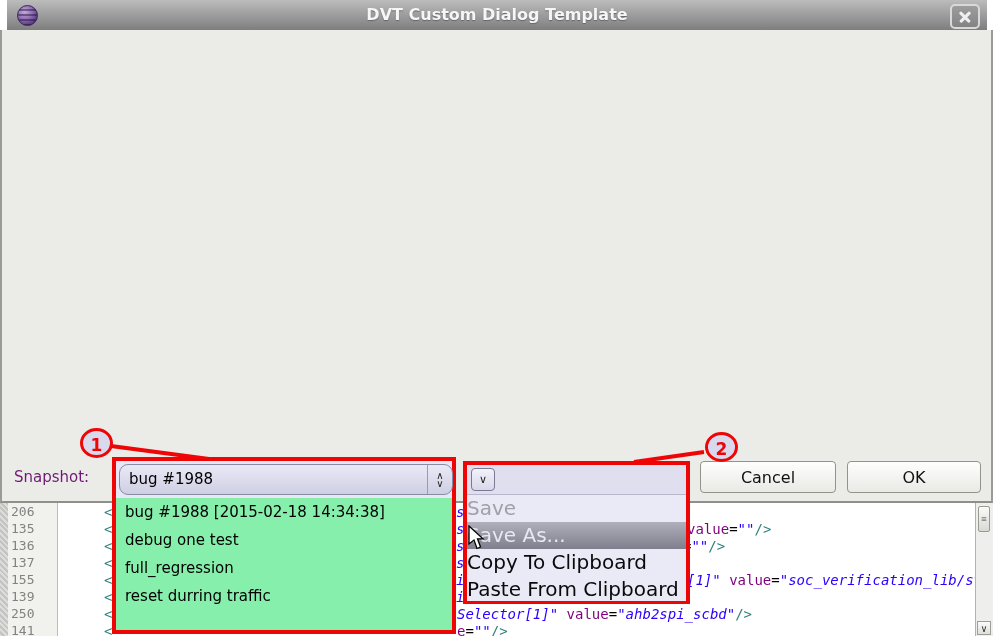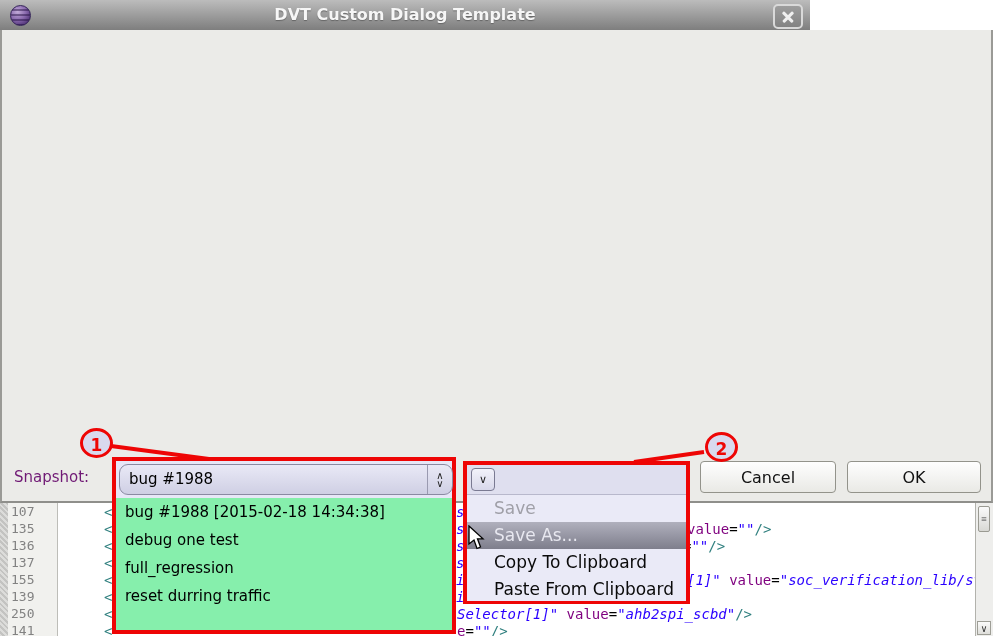--- a/index.html
+++ b/index.html
@@ -1,20 +1,20 @@
 <!DOCTYPE html>
 <html><head>
 <meta charset="utf-8">
 <style>
   html,body{margin:0;padding:0;background:#444;}
   .stage{position:relative;width:993px;height:636px;overflow:hidden;
          font-family:"DejaVu Sans",sans-serif;background:#fff;}
 
   
-  .titlebar{position:absolute;left:0;top:0;width:810px;height:30px;z-index:10;
+  .titlebar{position:absolute;left:7px;top:0;width:980px;height:30px;z-index:10;
     background:linear-gradient(#bcbcbc,#a0a0a0 45%,#7e7e7e);border-bottom:1px solid #6a6a6a;}
   .title{position:absolute;left:0;right:0;top:5px;text-align:center;font-size:16px;font-weight:bold;
     color:#f6f6f6;text-shadow:0 1px 1px #666;}
   .orb{position:absolute;left:10px;top:5px;width:19px;height:19px;border-radius:50%;
     border:1px solid #35245a;
     background:
       repeating-linear-gradient(180deg,rgba(30,10,60,0) 0 3px,rgba(30,10,60,.45) 3px 5px),
       radial-gradient(circle at 35% 30%,#c2abd8 0%,#8a6aae 45%,#5a3c80 75%,#2e1c4a 100%);}
   .closebtn{position:absolute;right:7px;top:4px;width:26px;height:21px;border:2px solid #d9d9d9;
     border-radius:5px;background:linear-gradient(#9d9d9d,#838383);cursor:default;}
@@ -66,21 +66,21 @@
   .redbox{position:absolute;border:4px solid #ee0505;z-index:20;box-sizing:border-box;}
   .scombo{position:absolute;background:linear-gradient(#e9e9f6,#cfcfe4);border:1px solid #8a8aa2;border-radius:9px;
     font-size:15px;color:#000;box-sizing:border-box;}
   .scombo .txt{position:absolute;left:9px;top:5px;}
   .scombo .spin{position:absolute;right:0;top:0;bottom:0;width:24px;border-left:1px solid #9a9ab0;
     display:flex;flex-direction:column;align-items:center;justify-content:center;}
   .ddlist{position:absolute;background:#86efac;}
   .ddrow{height:28px;line-height:28px;font-size:15px;padding-left:9px;color:#000;white-space:nowrap;}
 
   .menu{position:absolute;background:#eaeaf7;border-top:1px solid #b8b8cc;}
-  .mrow{height:27px;line-height:27px;font-size:17px;padding-left:27px;color:#0a0a0a;white-space:nowrap;}
+  .mrow{height:27px;line-height:27px;font-size:20px;color:#0a0a0a;white-space:nowrap;}
   .mrow.disabled{color:#a0a0a8;}
   .mrow.hl{background:linear-gradient(#b0b0bd,#7e7e8c);color:#e8e8f0;}
 
   .circle{position:absolute;width:33px;height:30px;border:3px solid #ee0505;border-radius:50%;background:#d9d9ee;
     color:#ee0505;font-size:17px;font-weight:bold;text-align:center;line-height:29px;z-index:25;box-sizing:border-box;}
   .annot-svg{position:absolute;left:0;top:0;z-index:24;pointer-events:none;}
   .cursor-svg{position:absolute;z-index:40;pointer-events:none;}
 
   
   .editor{position:absolute;left:0;top:503px;width:993px;height:133px;background:#fff;overflow:hidden;z-index:1;
@@ -100,21 +100,21 @@
 </head>
 <body>
 
 <div class="stage">
 
   <div class="editor" id="editor">
     <div class="hatch"></div>
     <div class="gutterbg"></div>
     <div id="elines">
         <div class="eline" style="top: 1px;">
-          <span class="lnum">107</span>
+          <span class="lnum">206</span>
           <span class="codespan tag" style="left: 104px;">&lt;</span>
           <span class="codespan val" style="left: 456px;">s</span>
         </div>
         <div class="eline" style="top: 18px;">
           <span class="lnum">135</span>
           <span class="codespan tag" style="left: 104px;">&lt;</span>
           <span class="codespan val" style="left: 456px;">s</span>
           <span class="codespan" style="left: 687px;"><span class="attr">value</span><span class="eq">=</span><span class="val">""</span><span class="tag">/&gt;</span></span>
         </div>
         <div class="eline" style="top: 35px;">

